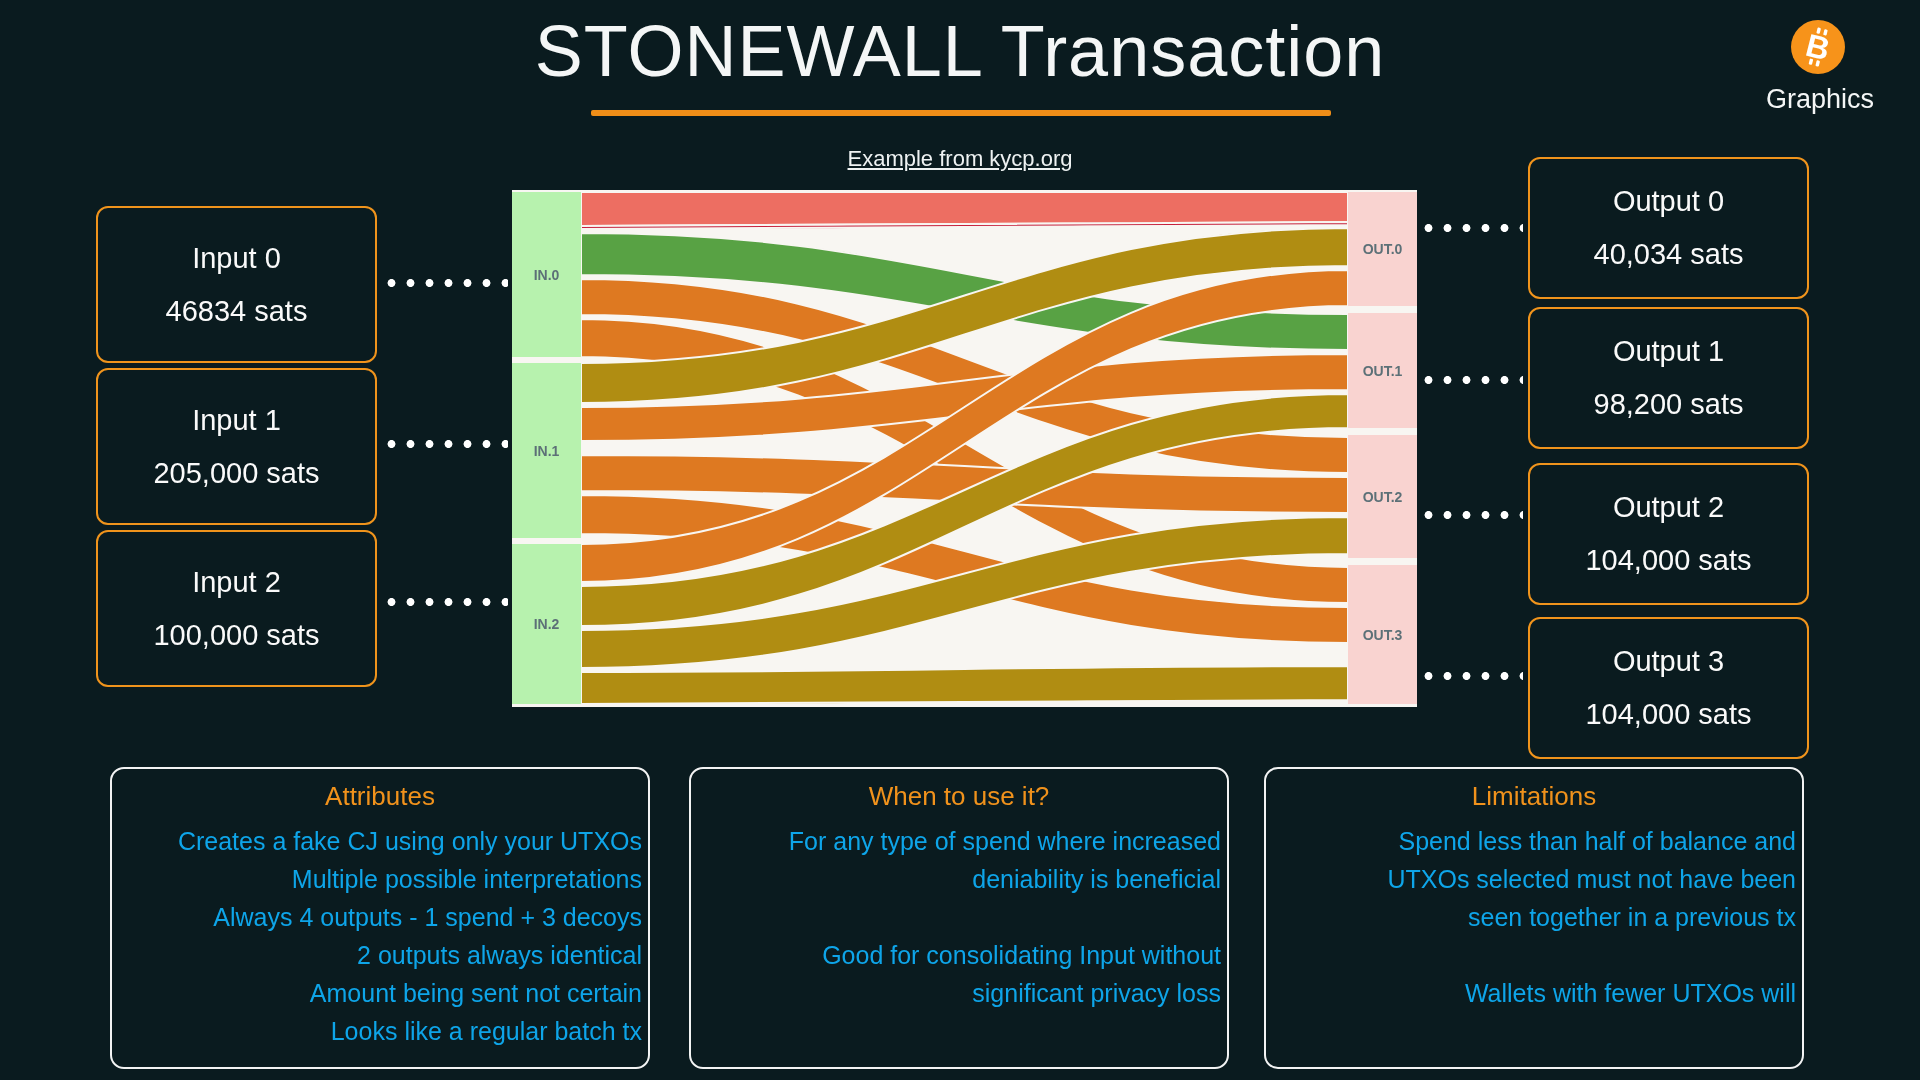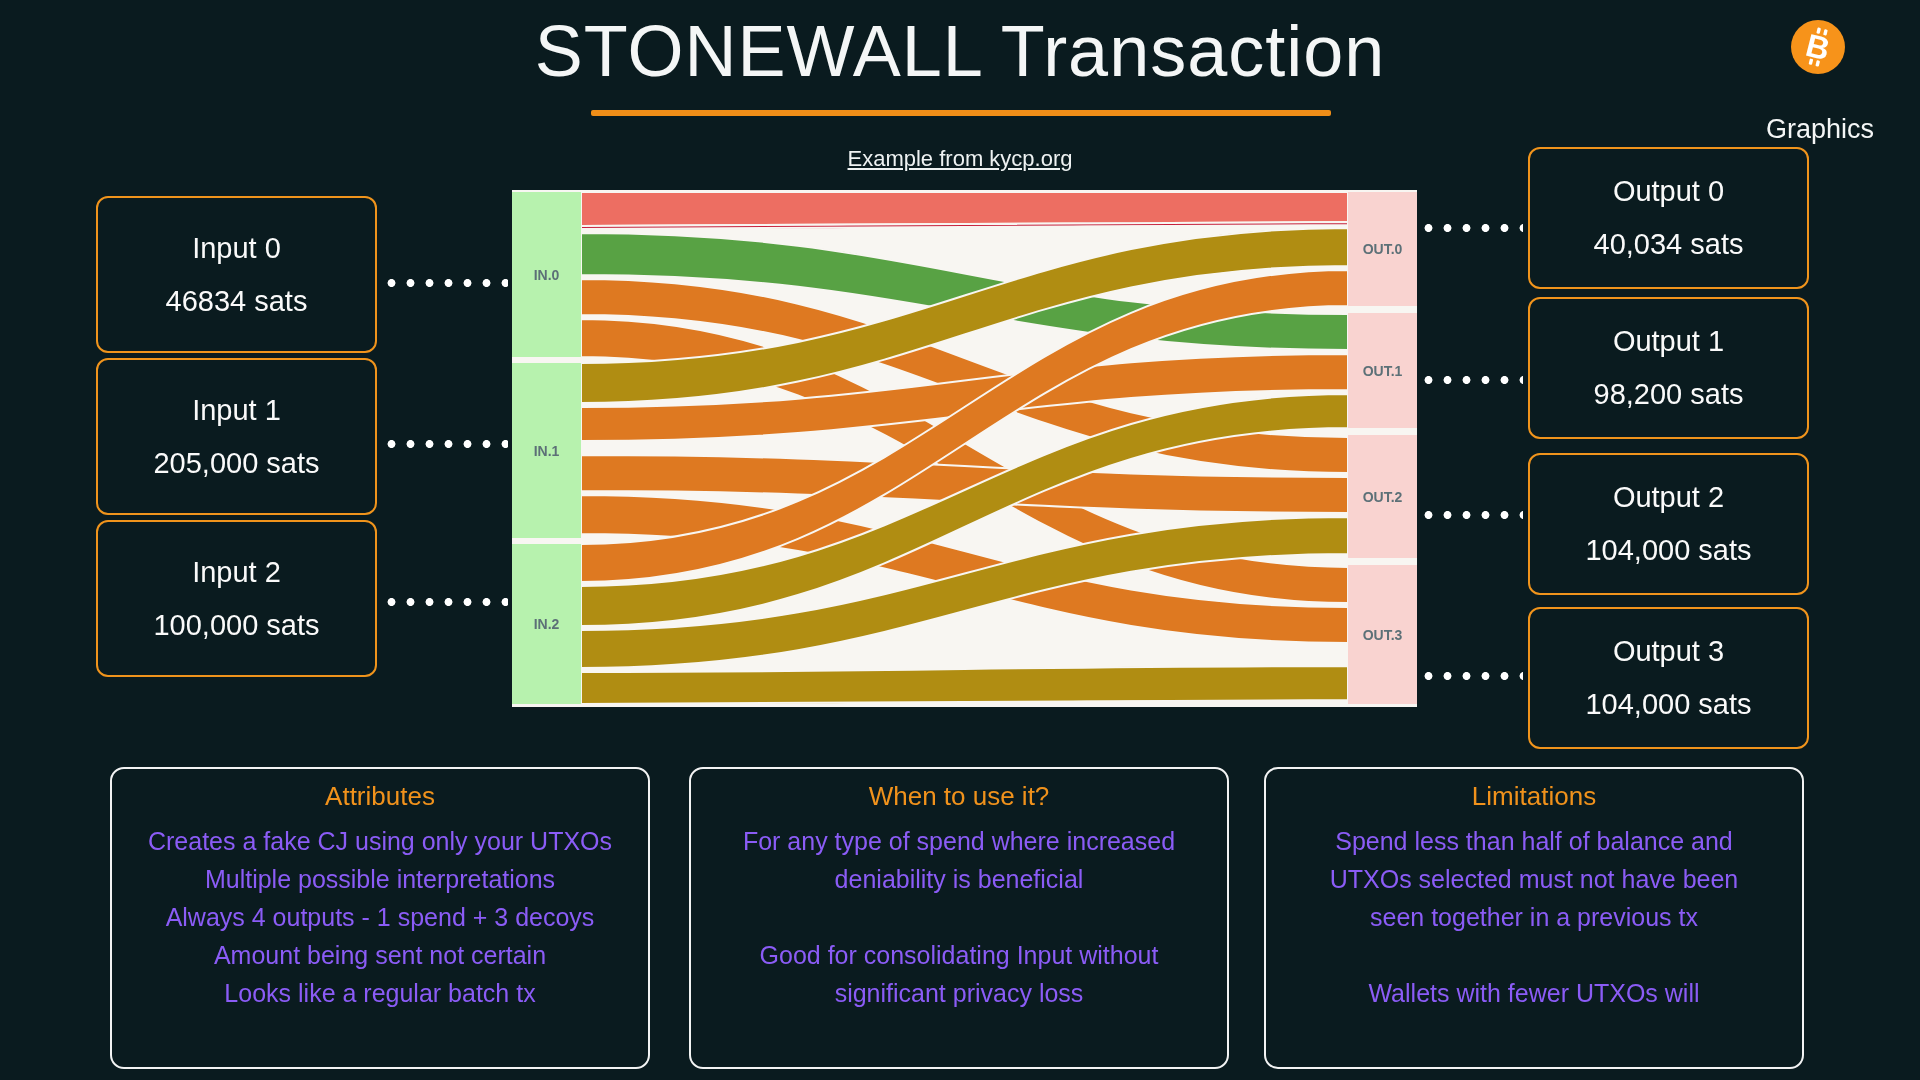--- a/index.html
+++ b/index.html
@@ -24,27 +24,27 @@
     top:110px;left:591px;width:740px;height:6px;
     background:#ef8e18;border-radius:2px;
   }
   .subtitle{
     top:146px;left:660px;width:600px;
     text-align:center;font-size:22px;color:#eef2f2;text-decoration:underline;
   }
 
   
   .brand-icon{top:20px;left:1791px;width:54px;height:54px;}
-  .brand-label{top:84px;left:1740px;width:160px;text-align:center;font-size:27px;color:#f4f6f6;margin-top:30px;}
+  .brand-label{top:84px;left:1740px;width:160px;text-align:center;font-size:27px;color:#f4f6f6;}
 
   
   .io-box{
     border:2.5px solid #f0941c;border-radius:12px;
     display:flex;flex-direction:column;justify-content:center;align-items:center;
-    gap:20px;font-size:29px;color:#fafafa;
+    gap:20px;font-size:29px;color:#fafafa;margin-top:10px;
   }
   .in-box{left:96px;width:277px;height:153px;}
   .out-box{left:1528px;width:277px;height:138px;}
 
   
   .dots{
     height:12px;
     background-image:radial-gradient(circle, #ffffff 3.6px, transparent 4.3px);
     background-size:19px 12px;
     background-repeat:repeat-x;
@@ -62,21 +62,21 @@
     border:2.5px solid #f2f3f3;border-radius:14px;
     box-sizing:border-box;
     padding:8px 6px 0 6px;
     text-align:center;
   }
   .info-title{
     font-size:26px;color:#f0921c;
     margin:4px 0 10px 0;font-weight:400;
   }
   .info-line{
-    font-size:25px;line-height:38px;min-height:38px;color:#8b5cf6;
+    font-size:25px;line-height:38px;min-height:38px;color:#0ea5e9;text-align:right;
   }
 </style>
 </head>
 <body>
 
 <div class="abs title">STONEWALL Transaction</div>
 <div class="abs title-underline"></div>
 <div class="abs subtitle">Example from kycp.org</div>
 
 <div class="abs brand-icon">
@@ -161,20 +161,21 @@
 <div class="abs io-box out-box" style="top:607px">
   <div>Output 3</div>
   <div>104,000 sats</div>
 </div>
 
 <div class="abs info-box" style="left:110px">
   <div class="info-title">Attributes</div>
   <div class="info-line">Creates a fake CJ using only your UTXOs</div>
   <div class="info-line">Multiple possible interpretations</div>
   <div class="info-line">Always 4 outputs - 1 spend + 3 decoys</div>
+  <div class="info-line">2 outputs always identical</div>
   <div class="info-line">Amount being sent not certain</div>
   <div class="info-line">Looks like a regular batch tx</div>
 </div>
 <div class="abs info-box" style="left:689px">
   <div class="info-title">When to use it?</div>
   <div class="info-line">For any type of spend where increased</div>
   <div class="info-line">deniability is beneficial</div>
   <div class="info-line"></div>
   <div class="info-line">Good for consolidating Input without</div>
   <div class="info-line">significant privacy loss</div>

